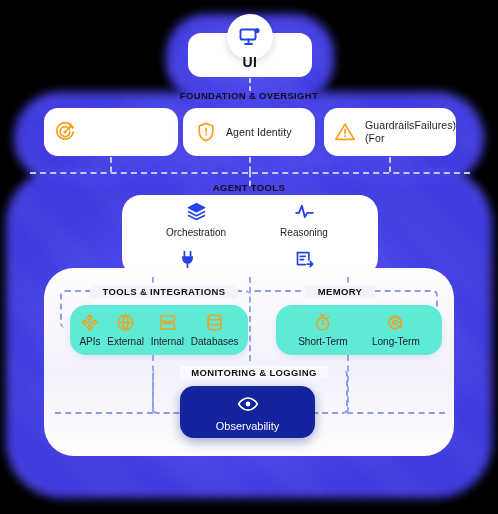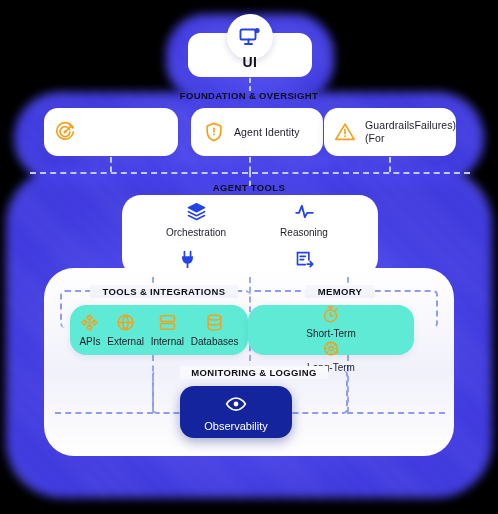--- a/index.html
+++ b/index.html
@@ -110,21 +110,21 @@
     <span class="ico">
       <svg width="22" height="22" viewBox="0 0 24 24" fill="none" stroke="#f6a01e" stroke-width="1.9" stroke-linecap="round" stroke-linejoin="round">
         <path d="M20.5 7.5A9 9 0 1 0 21 12"></path>
         <path d="M17 9.5A5.4 5.4 0 1 0 17.4 12"></path>
         <circle cx="12" cy="12" r="1.7" fill="#f6a01e" stroke="none"></circle>
         <path d="M12 12l7-7M17.2 3.1l.6 3.1 3.1.6"></path>
       </svg>
     </span>
   </div>
 
-  <div class="card" style="left:183px;top:108px;width:132px;height:48px;padding:0 12px;gap:9px;margin-left:8px;">
+  <div class="card" style="left:183px;top:108px;width:132px;height:48px;padding:0 12px;gap:9px;">
     <span class="ico">
       <svg width="22" height="22" viewBox="0 0 24 24" fill="none" stroke="#f6a01e" stroke-width="1.9" stroke-linecap="round" stroke-linejoin="round">
         <path d="M12 2.6l7.4 2.8v6c0 4.7-3.1 8.4-7.4 10-4.3-1.6-7.4-5.3-7.4-10v-6z"></path>
         <path d="M12 8v3.6"></path>
           <circle cx="12" cy="14.6" r="1.05" fill="#f6a01e" stroke="none"></circle>
       </svg>
     </span>
     <span class="lbl">Agent Identity</span>
   </div>
 
@@ -249,21 +249,21 @@
         <svg width="19" height="19" viewBox="0 0 24 24" fill="none" stroke="#f6a01e" stroke-width="1.9" stroke-linecap="round" stroke-linejoin="round">
           <ellipse cx="12" cy="5.6" rx="8" ry="3.2"></ellipse>
           <path d="M4 5.6v12.8c0 1.8 3.6 3.2 8 3.2s8-1.4 8-3.2V5.6"></path>
           <path d="M4 12c0 1.8 3.6 3.2 8 3.2s8-1.4 8-3.2"></path>
         </svg>
       </span>
       <span class="t">Databases</span>
     </div>
   </div>
 
-  <div class="pill" style="left:248px;top:305px;width:166px;height:50px;padding:0 10px;flex-direction:column;">
+  <div class="pill" style="left:276px;top:305px;width:166px;height:50px;padding:0 10px;">
     <div class="item">
       <span>
         <svg width="19" height="19" viewBox="0 0 24 24" fill="none" stroke="#f6a01e" stroke-width="1.9" stroke-linecap="round" stroke-linejoin="round">
           <circle cx="12" cy="13.6" r="7.6"></circle>
           <path d="M9.4 2.4h5.2M12 2.4v3.6M18.2 6.6l1.8-1.8M12 9.8v3.8h3"></path>
         </svg>
       </span>
       <span class="t">Short-Term</span>
     </div>
     <div class="item">
@@ -274,21 +274,21 @@
           <path d="M11.4 4v2.2M11.4 17.8V20M3.4 12h2.2M17.2 12h2.2M5.8 6.4l1.6 1.6M15.4 16l1.6 1.6M17 6.4l-1.6 1.6M7.4 16l-1.6 1.6"></path>
           <path d="M19.6 14.2v3.1h-3.1"></path>
         </svg>
       </span>
       <span class="t">Long-Term</span>
     </div>
   </div>
 
   <div class="caption ink" style="left:180px;top:366px;width:140px;background:linear-gradient(180deg,#fbfbfe,#f7f7fc);padding:1px 4px;">MONITORING &amp; LOGGING</div>
 
-  <div class="obs" style="left:180px;top:386px;width:112px;height:52px;text-align:right;">
+  <div class="obs" style="left:180px;top:386px;width:135px;height:52px;text-align:right;">
     <span>
       <svg width="22" height="22" viewBox="0 0 24 24" fill="none" stroke="#ffffff" stroke-width="1.8" stroke-linecap="round" stroke-linejoin="round">
         <path d="M1.8 12S5.6 5.4 12 5.4 22.2 12 22.2 12 18.4 18.6 12 18.6 1.8 12 1.8 12z"></path>
         <circle cx="12" cy="12" r="2.6" fill="#ffffff" stroke="none"></circle>
       </svg>
     </span>
     <span class="t">Observability</span>
   </div>
 
 </div>

